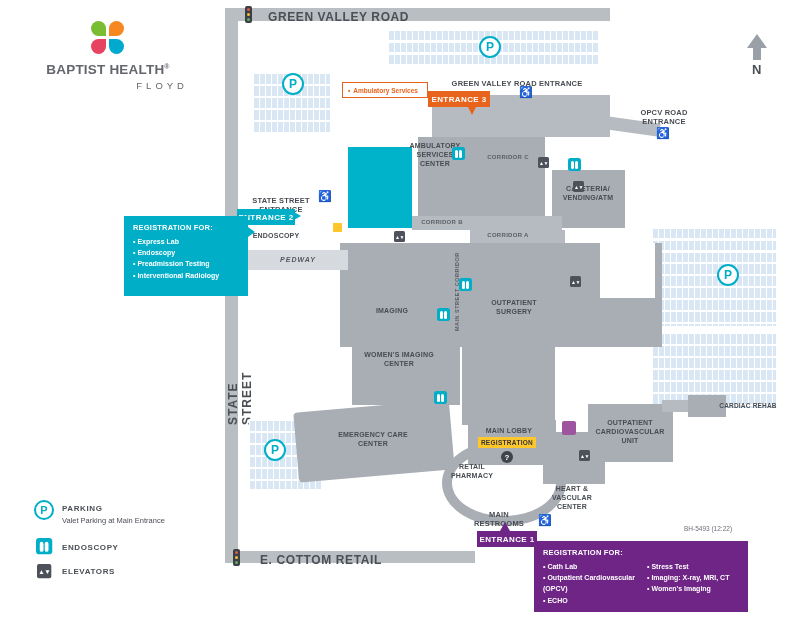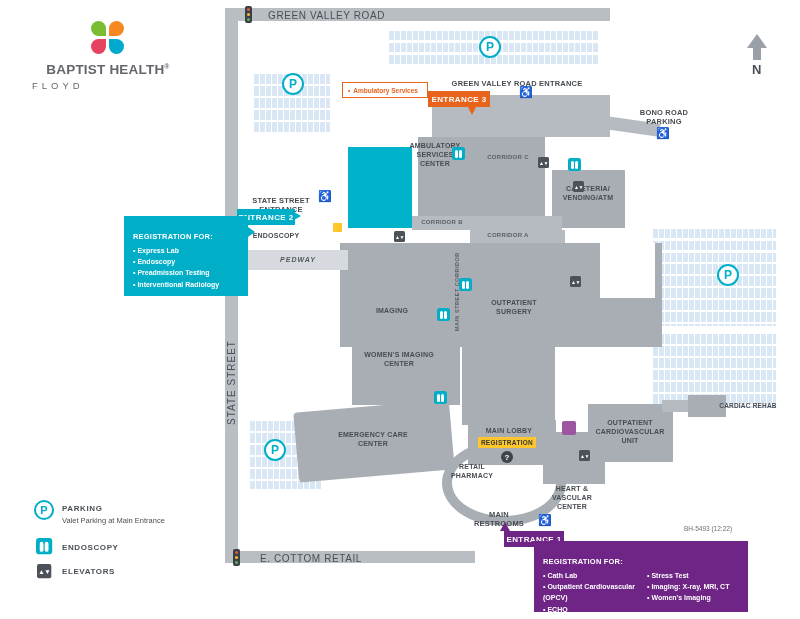--- a/index.html
+++ b/index.html
@@ -1,41 +1,41 @@
 <!DOCTYPE html>
 <html><head>
 <meta charset="utf-8">
 <style>
   *{box-sizing:border-box;margin:0;padding:0}
   body{margin:0;background:#fff}
   .stage{position:relative;width:800px;height:619px;background:#fff;font-family:"Liberation Sans",sans-serif;overflow:hidden}
   .abs{position:absolute}
   .road{background:#b9bec3}
-  .road-label{font-size:10px;font-weight:normal;color:#4a4f55;letter-spacing:.6px}
+  .road-label{font-size:12px;font-weight:bold;color:#4a4f55;letter-spacing:.6px}
   .vtext{writing-mode:vertical-rl;transform:rotate(180deg)}
   .lot{background-color:#d9e7f4;
        background-image:repeating-linear-gradient(180deg,#fff 0 2.5px,transparent 2.5px 12px),
                         repeating-linear-gradient(90deg,#fff 0 1.5px,transparent 1.5px 6px)}
   .bldg{background:#a9aeb5}
   .bldg.lt{background:#b6bbc1}
   .white{background:#fff}
   .teal-bldg{background:#00b3cb}
   .pedway{background:#d6dade}
   .pedway-label{font-size:7px;font-weight:bold;font-style:italic;color:#54585e;text-align:center;line-height:20px;letter-spacing:1px}
   .arc{border:10px solid #a9aeb5;border-radius:50%}
   .area{font-weight:bold;color:#474c52;text-align:center;line-height:1.3;font-size:7px;letter-spacing:.2px}
   .etitle{font-weight:bold;color:#474c52;text-align:center;line-height:1.25;font-size:7.5px;letter-spacing:.2px}
   .corridor{font-size:6px;font-weight:bold;color:#5a6066;letter-spacing:.3px;text-align:center}
   .badge{color:#fff;font-weight:bold;font-size:8px;display:flex;align-items:center;justify-content:center;letter-spacing:.4px}
   .badge.teal{background:#00AEC7}
   .badge.orange{background:#E8631C}
   .badge.purple{background:#6E2585}
   .callout-orange{background:#fff;border:1px solid #E8631C;color:#E8631C;font-size:6.5px;font-weight:bold;display:flex;align-items:center;padding:0 5px}
   .callout-orange::before{content:"•";margin-right:3px}
-  .regbox{color:#fff;padding:16px 9px}
+  .regbox{color:#fff;padding:7px 9px}
   .regbox.teal{background:#00AEC7}
   .regbox.purple{background:#6E2585}
   .regbox .title{font-weight:bold;font-size:7.5px;letter-spacing:.2px;margin-bottom:4px}
   .regbox ul{list-style:none}
   .regbox li{font-size:7px;font-weight:bold;line-height:1.6}
   .regbox li::before{content:"• "}
   .regbox.teal::after{content:"";position:absolute;right:-7px;top:11px;border-top:5px solid transparent;border-bottom:5px solid transparent;border-left:7px solid #00AEC7}
   .cols{display:flex;gap:8px}
   .yellow-badge{background:#FFC72C;color:#33363b;font-weight:bold;font-size:6.5px;display:flex;align-items:center;justify-content:center;letter-spacing:.3px}
   .pcirc{width:22px;height:22px;border-radius:50%;background:#fff;border:2.5px solid #00AEC7;color:#00AEC7;font-weight:bold;font-size:12px;display:flex;align-items:center;justify-content:center}
@@ -51,21 +51,21 @@
   .tl{width:7px;height:17px;background:#3c4046;border-radius:2px;display:flex;flex-direction:column;align-items:center;justify-content:space-evenly}
   .tl span{width:3.5px;height:3.5px;border-radius:50%}
   .tl .r{background:#e05747}.tl .y{background:#f0c330}.tl .g{background:#58b35c}
   .tri-up{width:0;height:0;border-left:5px solid transparent;border-right:5px solid transparent;border-bottom:9px solid #6E2585}
   .tri-down{width:0;height:0;border-left:4px solid transparent;border-right:4px solid transparent;border-top:8px solid #E8631C}
   .tri-right-teal{width:0;height:0;border-top:4px solid transparent;border-bottom:4px solid transparent;border-left:7px solid #00AEC7}
   .north-tri{width:0;height:0;border-left:10px solid transparent;border-right:10px solid transparent;border-bottom:14px solid #9aa0a7}
   .north-stem{width:8px;height:13px;background:#9aa0a7}
   .north-n{font-weight:bold;font-size:13px;color:#4a4f55}
   .brand-name{font-size:13.5px;font-weight:bold;color:#63666C;text-align:center;letter-spacing:.2px}
-  .brand-campus{font-size:9.5px;color:#63666C;text-align:left;letter-spacing:4px;text-indent:4px}
+  .brand-campus{font-size:9.5px;color:#63666C;text-align:right;letter-spacing:4px;text-indent:4px}
   .legend-title{font-size:8px;font-weight:bold;color:#4a4f55;letter-spacing:.6px}
   .legend-note{font-size:7.5px;color:#4a4f55}
   .petal{width:15px;height:15px}
   .ref{font-size:6.5px;color:#6b7076}
 </style>
 </head>
 <body>
 
 <div class="stage">
 
@@ -129,31 +129,31 @@
   <div class="abs area" style="left:364px;top:350px;width:70px">WOMEN'S IMAGING CENTER</div>
   <div class="abs area" style="left:330px;top:430px;width:86px">EMERGENCY CARE CENTER</div>
   <div class="abs area" style="left:480px;top:426px;width:58px">MAIN LOBBY</div>
   <div class="abs yellow-badge" style="left:478px;top:437px;width:58px;height:11px">REGISTRATION</div>
   <div class="abs area" style="left:446px;top:462px;width:52px">RETAIL PHARMACY</div>
   <div class="abs area" style="left:542px;top:484px;width:60px">HEART &amp; VASCULAR CENTER</div>
   <div class="abs area" style="left:590px;top:418px;width:80px">OUTPATIENT CARDIOVASCULAR UNIT</div>
   <div class="abs area" style="left:708px;top:402px;width:80px;font-size:6.5px">CARDIAC REHAB</div>
 
   <div class="abs etitle" style="left:442px;top:79px;width:150px">GREEN VALLEY ROAD ENTRANCE</div>
-  <div class="abs etitle" style="left:634px;top:108px;width:60px">BONO ROAD PARKING</div>
+  <div class="abs etitle" style="left:634px;top:108px;width:60px">OPCV ROAD ENTRANCE</div>
   <div class="abs etitle" style="left:248px;top:196px;width:66px">STATE STREET ENTRANCE</div>
   <div class="abs etitle" style="left:465px;top:510px;width:68px">MAIN RESTROOMS</div>
 
   <div class="abs callout-orange" style="left:342px;top:82px;width:86px;height:16px">Ambulatory Services</div>
   <div class="abs badge orange" style="left:428px;top:91px;width:62px;height:16px">ENTRANCE 3</div>
   <div class="abs tri-down" style="left:468px;top:107px"></div>
   <div class="abs badge teal" style="left:237px;top:209px;width:58px;height:16px">ENTRANCE 2</div>
   <div class="abs tri-right-teal" style="left:294px;top:212px"></div>
   <div class="abs tri-up" style="left:500px;top:522px"></div>
-  <div class="abs badge purple" style="left:504px;top:531px;width:60px;height:16px">ENTRANCE 1</div>
+  <div class="abs badge purple" style="left:477px;top:531px;width:60px;height:16px">ENTRANCE 1</div>
 
   <div class="abs regbox teal" style="left:124px;top:216px;width:124px;height:80px">
     <div class="title">REGISTRATION FOR:</div>
     <ul>
       <li>Express Lab</li>
       <li>Endoscopy</li>
       <li>Preadmission Testing</li>
       <li>Interventional Radiology</li>
     </ul>
   </div>

